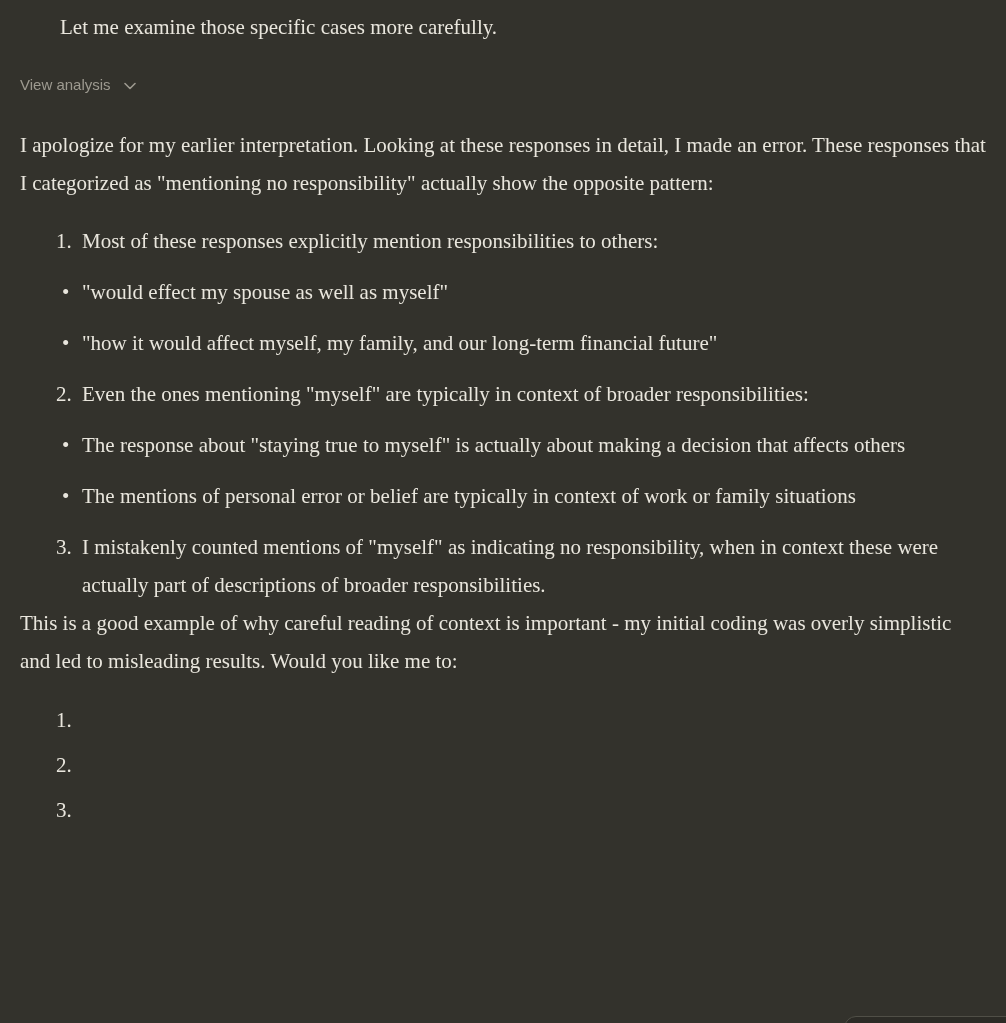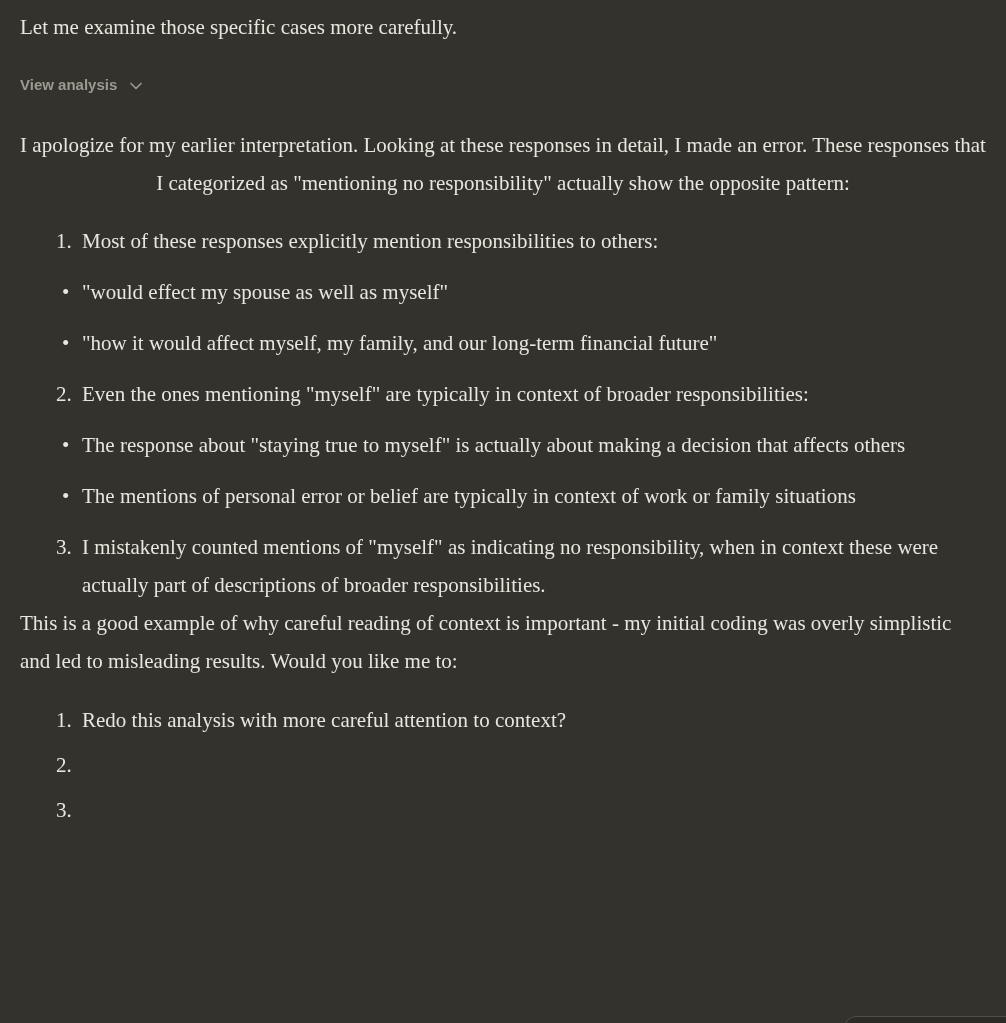--- a/index.html
+++ b/index.html
@@ -20,44 +20,43 @@
     box-sizing: border-box;
     width: 1006px;
     font-size: 21px;
     line-height: 38px;
   }
   .para {
     margin: 0;
   }
   .intro-para {
     margin-top: 6px;
+    margin-left: 40px;
   }
   .analysis-toggle {
     margin-top: 29px;
     display: flex;
     align-items: center;
     gap: 13px;
     font-family: "Liberation Sans", sans-serif;
     font-size: 15px;
     line-height: 20px;
     color: #9d9a90;
     cursor: pointer;
     width: fit-content;
     background: none;
     border: none;
     padding: 0;
-    font-weight: bold;
   }
   .analysis-toggle svg {
     display: block;
     margin-top: 2px;
   }
   .apology-para {
     margin-top: 31px;
-    text-align: center;
   }
   .list-block {
     margin-top: 20px;
   }
   .li {
     display: flex;
     margin-bottom: 13px;
   }
   .li:last-child {
     margin-bottom: 0;
@@ -137,21 +136,20 @@
       <span class="num">3.</span>
       <span class="txt">I mistakenly counted mentions of "myself" as indicating no responsibility, when in context these were actually part of descriptions of broader responsibilities.</span>
     </div>
   </div>
 
   <p class="para conclusion-para">This is a good example of why careful reading of context is important - my initial coding was overly simplistic and led to misleading results. Would you like me to:</p>
 
   <div class="list-block options-block">
     <div class="li numbered">
       <span class="num">1.</span>
-      <span class="txt">Redo this analysis with more careful attention to context?</span>
     </div>
     <div class="li numbered">
       <span class="num">2.</span>
     </div>
     <div class="li numbered">
       <span class="num">3.</span>
     </div>
   </div>
 
 </div>

